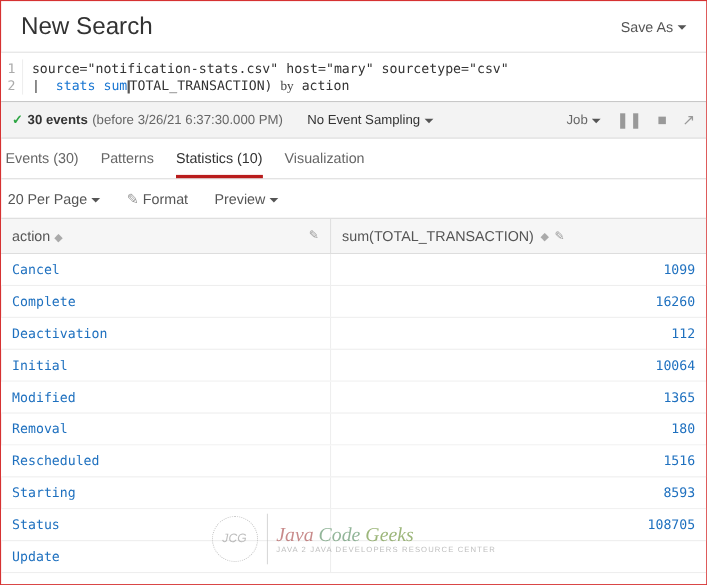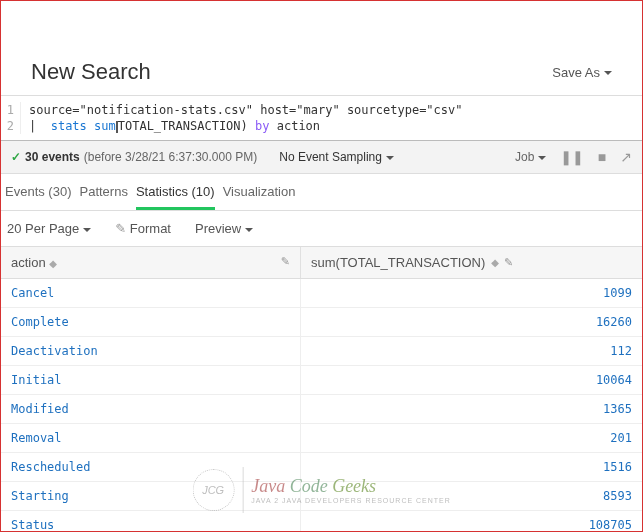--- a/index.html
+++ b/index.html
@@ -11,23 +11,22 @@
       color: #333;
       border: 1px solid #d63232;
       background: #fff;
       overflow: hidden;
       position: relative;
     }
     .header {
       display: flex;
       justify-content: space-between;
       align-items: center;
-      padding: 10px 30px;
+      padding: 10px 18px;
       border-bottom: 1px solid #ddd;
-      margin-top: 48px;
     }
     .header-title {
       font-size: 22px;
       font-weight: 400;
       color: #333;
     }
     .save-as {
       color: #555;
       font-size: 13px;
       cursor: pointer;
@@ -54,21 +53,21 @@
       width: 20px;
       text-align: right;
       color: #aaa;
       padding-right: 6px;
       border-right: 1px solid #eee;
       user-select: none;
       flex-shrink: 0;
     }
     .code { padding-left: 8px; white-space: pre; }
     .kw-blue { color: #1976d2; }
-    .kw-orange { color: #8b5cf6; }
+    .kw-orange { color: #404040; font-family: Liberation Serif, serif; }
     .cursor-caret {
       display: inline-block;
       width: 1px;
       border: 1px solid #555;
       height: 12px;
       vertical-align: text-bottom;
       background: transparent;
     }
     .statusbar {
       display: flex;
@@ -84,33 +83,33 @@
     .events-bold { font-weight: 600; }
     .status-faded { color: #666; }
     .status-right { display:flex; align-items:center; gap: 14px; color:#666; }
     .icon-btn {
        color: #999;
        font-size: 14px;
        cursor: pointer;
     }
     .tabs {
       display: flex;
-      gap: 8px;
+      gap: 20px;
       padding: 10px 8px 0 4px;
       border-bottom: 1px solid #ddd;
       font-size: 13px;
     }
     .tab {
       padding-bottom: 8px;
       color: #666;
       cursor: pointer;
     }
     .tab.active {
       color: #333;
-      border-bottom: 3px solid #22c55e;
+      border-bottom: 3px solid #b91c1c;
       font-weight: 500;
     }
     .subbar {
       display: flex;
       gap: 24px;
       padding: 10px 6px;
       font-size: 13px;
       color: #555;
     }
     .table-head {
@@ -217,21 +216,21 @@
   <div class="query-row">
     <div class="gutter">2</div>
     <div class="code">|  <span class="kw-blue">stats</span> <span class="kw-blue">sum</span><span class="cursor-caret"></span><span>TOTAL_TRANSACTION)</span> <span class="kw-orange">by</span> <span>action</span></div>
   </div>
 </div>
 
 <div class="statusbar">
   <div class="status-left">
     <span class="check">✓</span>
     <span class="events-bold">30 events</span>
-    <span class="status-faded">(before 3/28/21 6:37:30.000 PM)</span>
+    <span class="status-faded">(before 3/26/21 6:37:30.000 PM)</span>
     <span style="width:14px"></span>
     <span class="caret">No Event Sampling</span>
   </div>
   <div class="status-right">
     <span class="caret">Job</span>
     <span class="icon-btn">❚❚</span>
     <span class="icon-btn">■</span>
     <span class="icon-btn">↗</span>
   </div>
 </div>
@@ -277,21 +276,21 @@
     <div class="row">
       <div class="cell-action">Initial</div>
       <div class="cell-value">10064</div>
     </div>
     <div class="row">
       <div class="cell-action">Modified</div>
       <div class="cell-value">1365</div>
     </div>
     <div class="row">
       <div class="cell-action">Removal</div>
-      <div class="cell-value">201</div>
+      <div class="cell-value">180</div>
     </div>
     <div class="row">
       <div class="cell-action">Rescheduled</div>
       <div class="cell-value">1516</div>
     </div>
     <div class="row">
       <div class="cell-action">Starting</div>
       <div class="cell-value">8593</div>
     </div>
     <div class="row">

